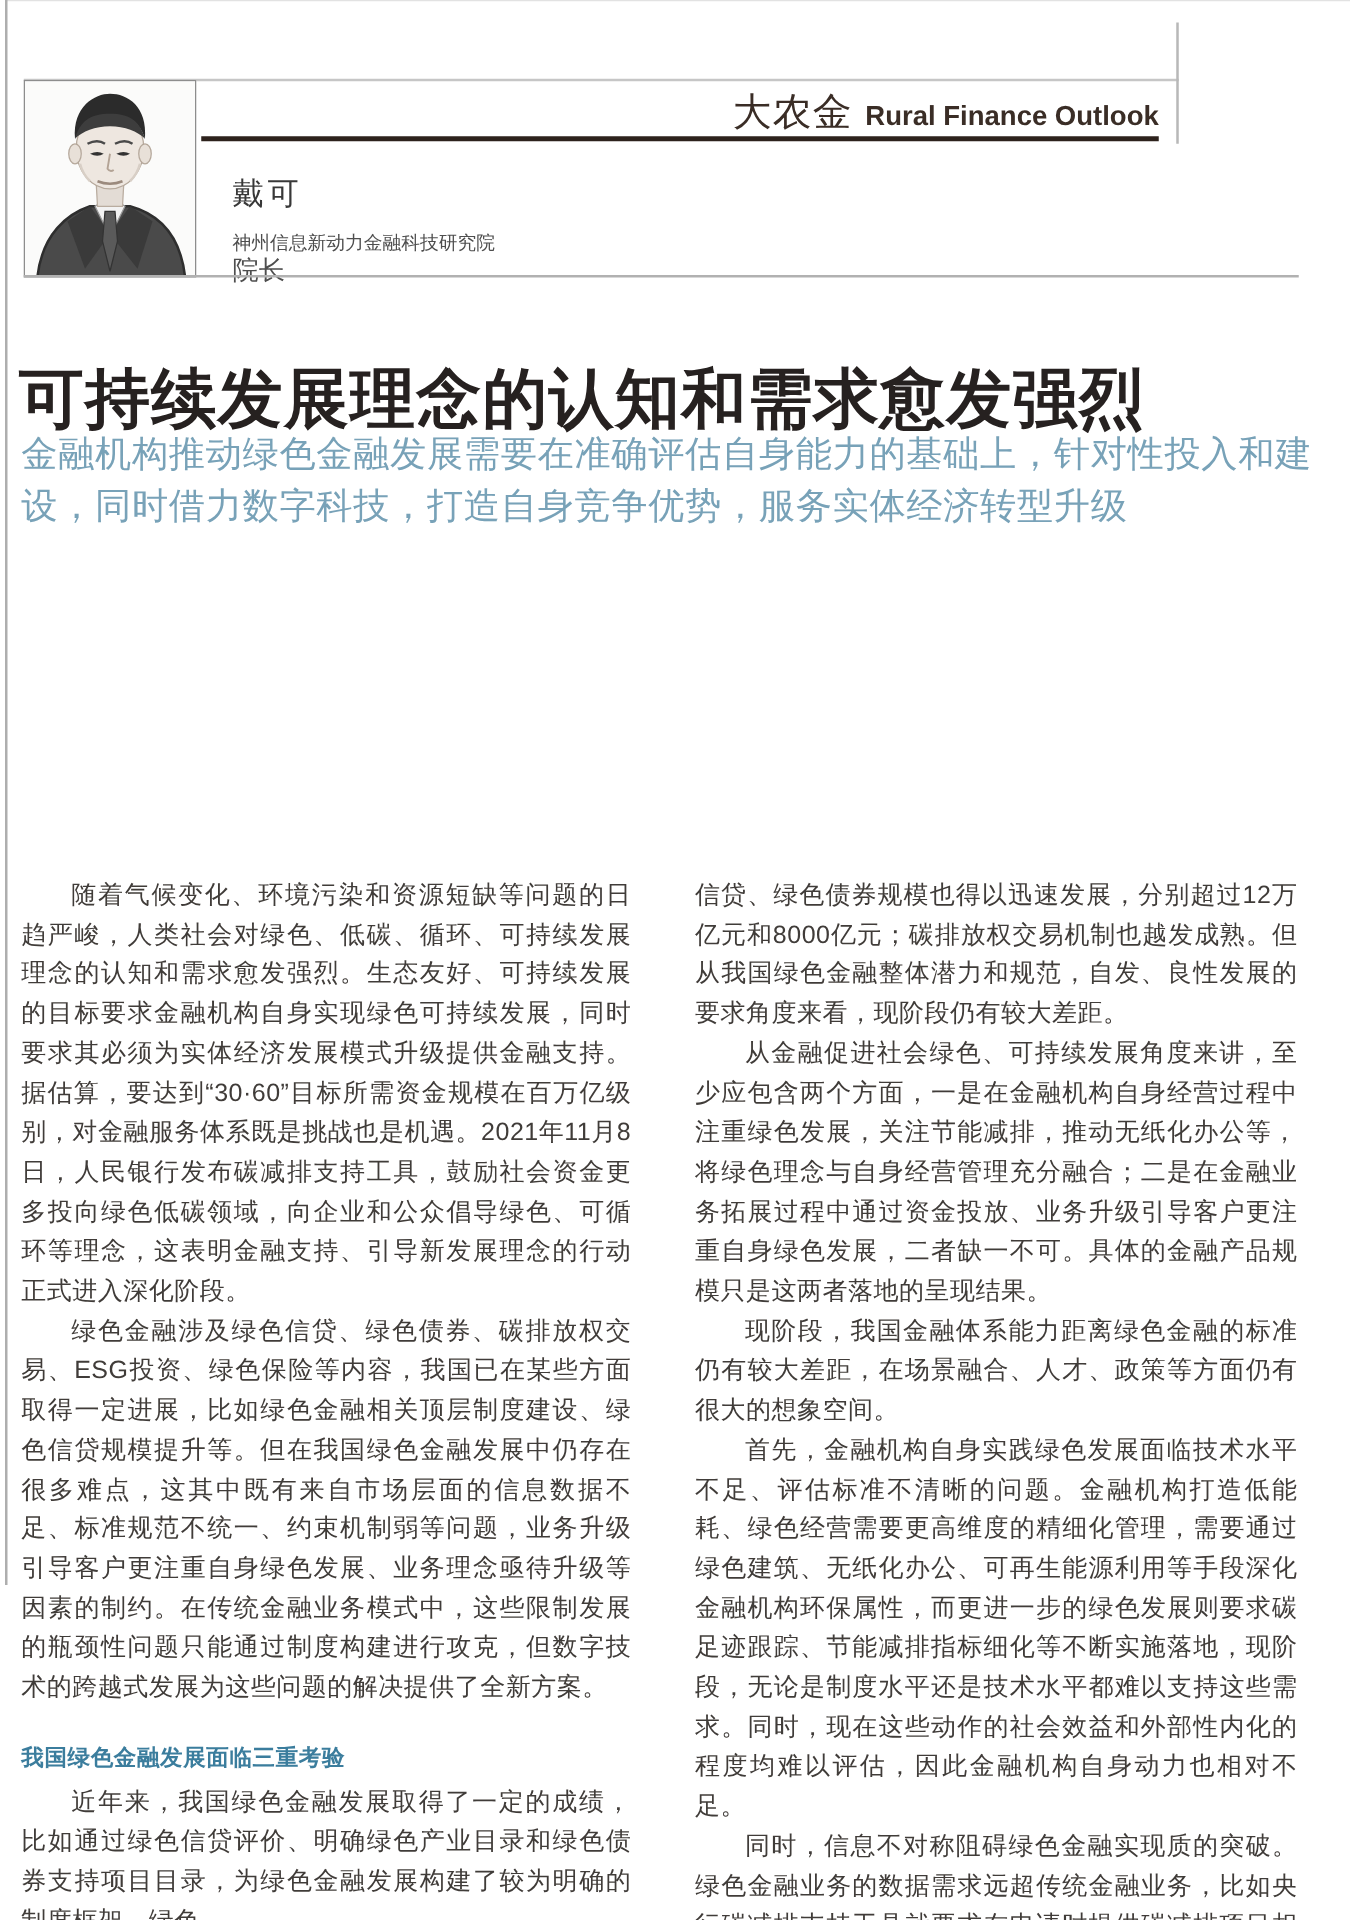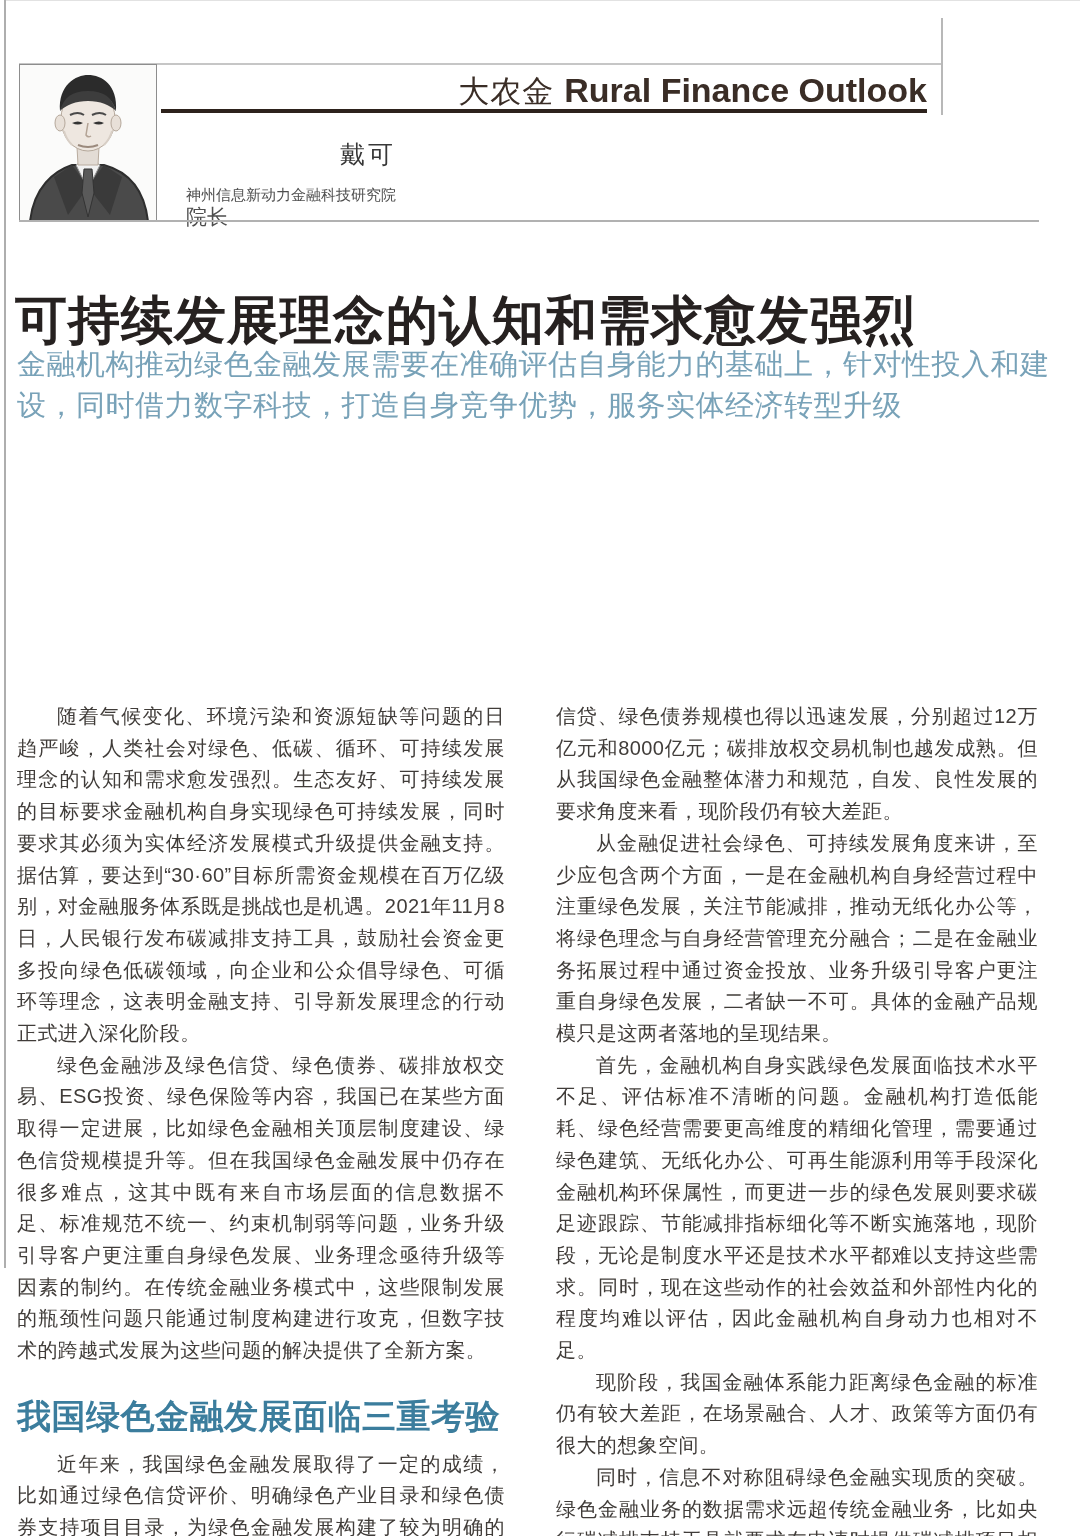--- a/index.html
+++ b/index.html
@@ -20,28 +20,28 @@
 
   .photo-frame{
     position:absolute;left:19px;top:64px;width:138px;height:158px;
     border:1px solid #8d8d8d;background:#fbfbfa;box-sizing:border-box;overflow:hidden;
   }
   .journal{
     position:absolute;top:74px;right:153px;white-space:nowrap;
     color:#3a2d26;line-height:32px;
   }
   .journal .cn{font-size:31px;font-weight:500;letter-spacing:1px;}
-  .journal .en{font-size:34px;font-weight:bold;margin-left:10px;letter-spacing:0px;}
+  .journal .en{font-size:22px;font-weight:bold;margin-left:10px;letter-spacing:0px;}
   .pagenum{
     position:absolute;left:951px;top:18px;
     font-family:"Liberation Serif",serif;font-size:104px;line-height:1;
     color:#2b201a;letter-spacing:-2px;
   }
   .author{position:absolute;left:186px;top:138px;color:#3a3a3a;}
-  .author .name{font-size:25px;font-weight:500;letter-spacing:3px;color:#383838;text-align:right;}
+  .author .name{font-size:25px;font-weight:500;letter-spacing:3px;color:#383838;}
   .author .affil{font-size:15px;color:#4e4e4e;margin-top:14px;line-height:19px;}
   .author .role{font-size:21px;color:#4e4e4e;margin-top:3px;line-height:19px;}
 
   
   .article-title{
     position:absolute;left:15px;top:256px;width:1050px;
     font-size:52px;font-weight:900;color:#262120;letter-spacing:1px;
     font-family:"Liberation Sans",sans-serif;line-height:1.15;white-space:nowrap;
   }
   .subtitle{
@@ -59,21 +59,21 @@
   .para{
     margin:0;padding:0;
     font-family:Liberation Sans, sans-serif;
     font-size:20px;line-height:31.7px;color:#403c39;
     text-align:justify;text-indent:2em;letter-spacing:0.4px;
   }
   .para.noindent{text-indent:0;}
   .section-heading{
     margin:27px 0 9px 0;
     font-family:"Liberation Sans",sans-serif;
-    font-size:34px;font-weight:bold;color:#3b7d9d;letter-spacing:0.5px;
+    font-size:18px;font-weight:bold;color:#3b7d9d;letter-spacing:0.5px;
   }
 </style>
 </head>
 <body>
 
 <div class="page">
 
   <div class="edge-top"></div>
   <div class="edge-left"></div>
 
@@ -145,19 +145,19 @@
     <h2 class="section-heading">我国绿色金融发展面临三重考验</h2>
     <div>
         <p class="para">近年来，我国绿色金融发展取得了一定的成绩，比如通过绿色信贷评价、明确绿色产业目录和绿色债券支持项目目录，为绿色金融发展构建了较为明确的制度框架，绿色</p>
       </div>
   </div>
 
   <div class="col col-right">
     <div>
         <p class="para noindent">信贷、绿色债券规模也得以迅速发展，分别超过12万亿元和8000亿元；碳排放权交易机制也越发成熟。但从我国绿色金融整体潜力和规范，自发、良性发展的要求角度来看，现阶段仍有较大差距。</p>
         <p class="para">从金融促进社会绿色、可持续发展角度来讲，至少应包含两个方面，一是在金融机构自身经营过程中注重绿色发展，关注节能减排，推动无纸化办公等，将绿色理念与自身经营管理充分融合；二是在金融业务拓展过程中通过资金投放、业务升级引导客户更注重自身绿色发展，二者缺一不可。具体的金融产品规模只是这两者落地的呈现结果。</p>
+        <p class="para">现阶段，我国金融体系能力距离绿色金融的标准仍有较大差距，在场景融合、人才、政策等方面仍有很大的想象空间。</p>
         <p class="para">首先，金融机构自身实践绿色发展面临技术水平不足、评估标准不清晰的问题。金融机构打造低能耗、绿色经营需要更高维度的精细化管理，需要通过绿色建筑、无纸化办公、可再生能源利用等手段深化金融机构环保属性，而更进一步的绿色发展则要求碳足迹跟踪、节能减排指标细化等不断实施落地，现阶段，无论是制度水平还是技术水平都难以支持这些需求。同时，现在这些动作的社会效益和外部性内化的程度均难以评估，因此金融机构自身动力也相对不足。</p>
-        <p class="para">现阶段，我国金融体系能力距离绿色金融的标准仍有较大差距，在场景融合、人才、政策等方面仍有很大的想象空间。</p>
         <p class="para">同时，信息不对称阻碍绿色金融实现质的突破。绿色金融业务的数据需求远超传统金融业务，比如央行碳减排支持工具就要求在申请时提供碳减排项目相关贷款的碳减排数</p>
       </div>
   </div>
 
 </div>
 
 </body></html>

